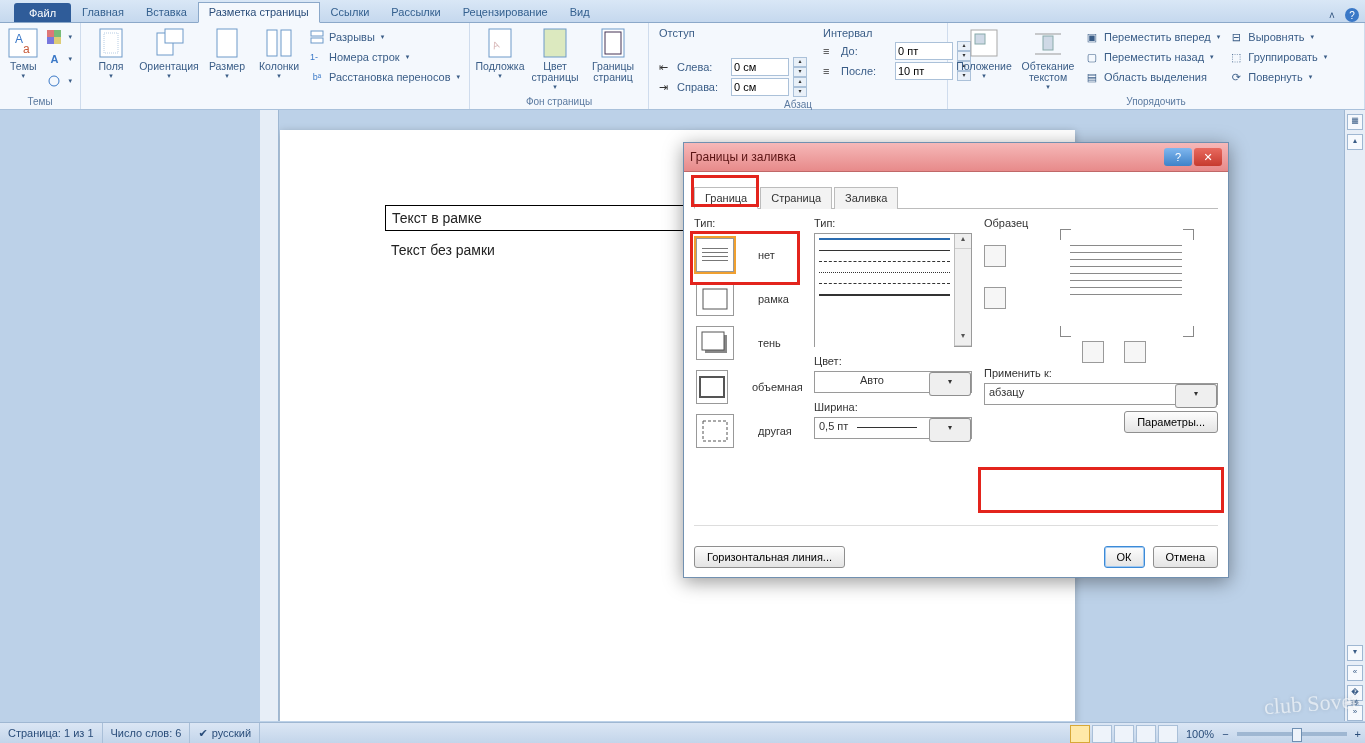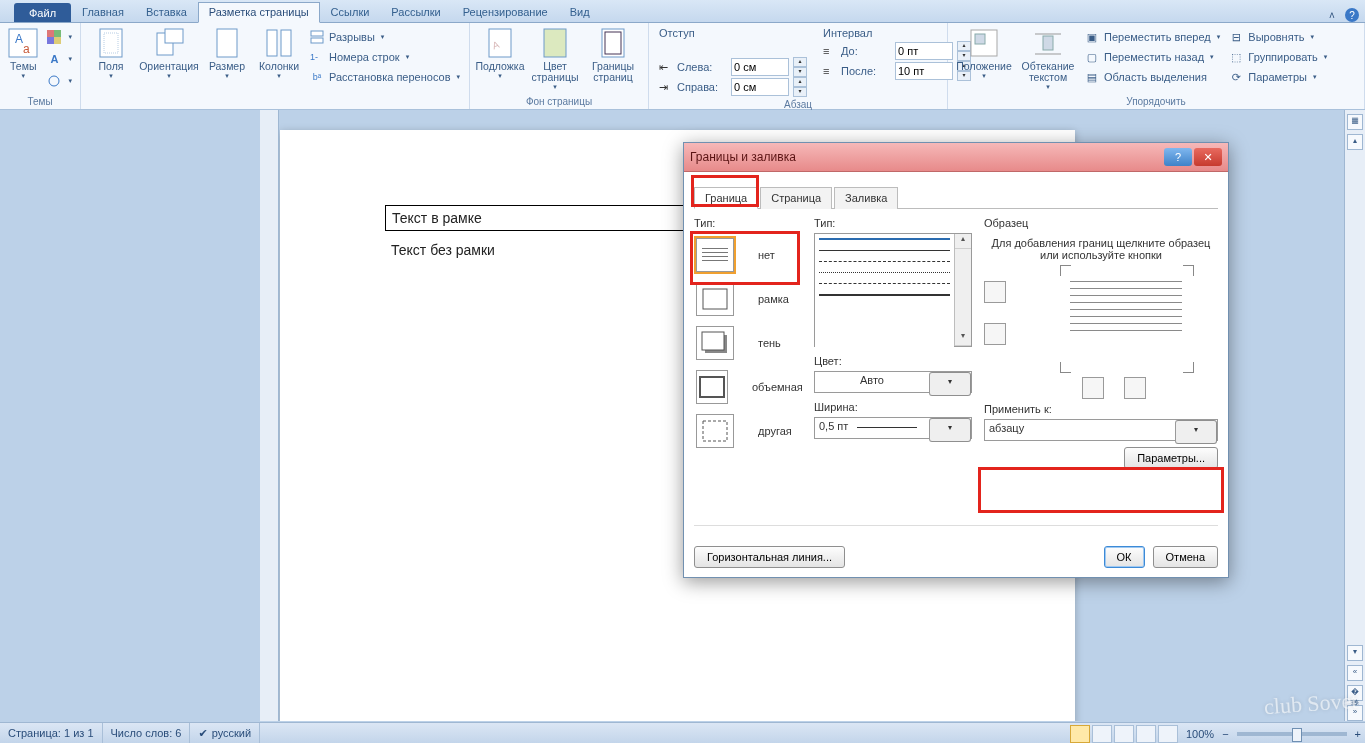--- a/index.html
+++ b/index.html
@@ -350,21 +350,21 @@
             <span>Выровнять</span>
             <span class="dd">▾</span>
           </div>
         <div class="smallrow">
             <div class="ico">⬚</div>
             <span>Группировать</span>
             <span class="dd">▾</span>
           </div>
         <div class="smallrow">
             <div class="ico">⟳</div>
-            <span>Параметры</span>
+            <span>Повернуть</span>
             <span class="dd">▾</span>
           </div>
       </div>
     </div>
     <div class="group-label">Упорядочить</div>
   </div>
 </div>
 
 <div class="doc-area">
   <div class="page">
@@ -476,21 +476,20 @@
           </div>
         <div class="section-label" style="margin-top:8px">Ширина:</div>
         <div class="combo">
             <div class="val"><span>0,5 пт</span> <span style="display:inline-block;width:60px;border-top:1px solid #333;vertical-align:middle;margin-left:6px"></span></div>
             <div class="btn">▾</div>
           </div>
       </div>
 
       <div class="col c3" style="position:relative">
         <div class="section-label">Образец</div>
-        <div class="preview-text">Для добавления границ щелкните образец или используйте кнопки</div>
         <div style="display:flex;gap:6px">
           <div style="display:flex;flex-direction:column;gap:20px;padding-top:12px">
             <div class="edge-btn"></div>
             <div class="edge-btn"></div>
           </div>
           <div class="preview-box" style="flex:1">
             <div class="corner tl"></div>
               <div class="corner tr"></div>
               <div class="corner bl"></div>
               <div class="corner br"></div>

